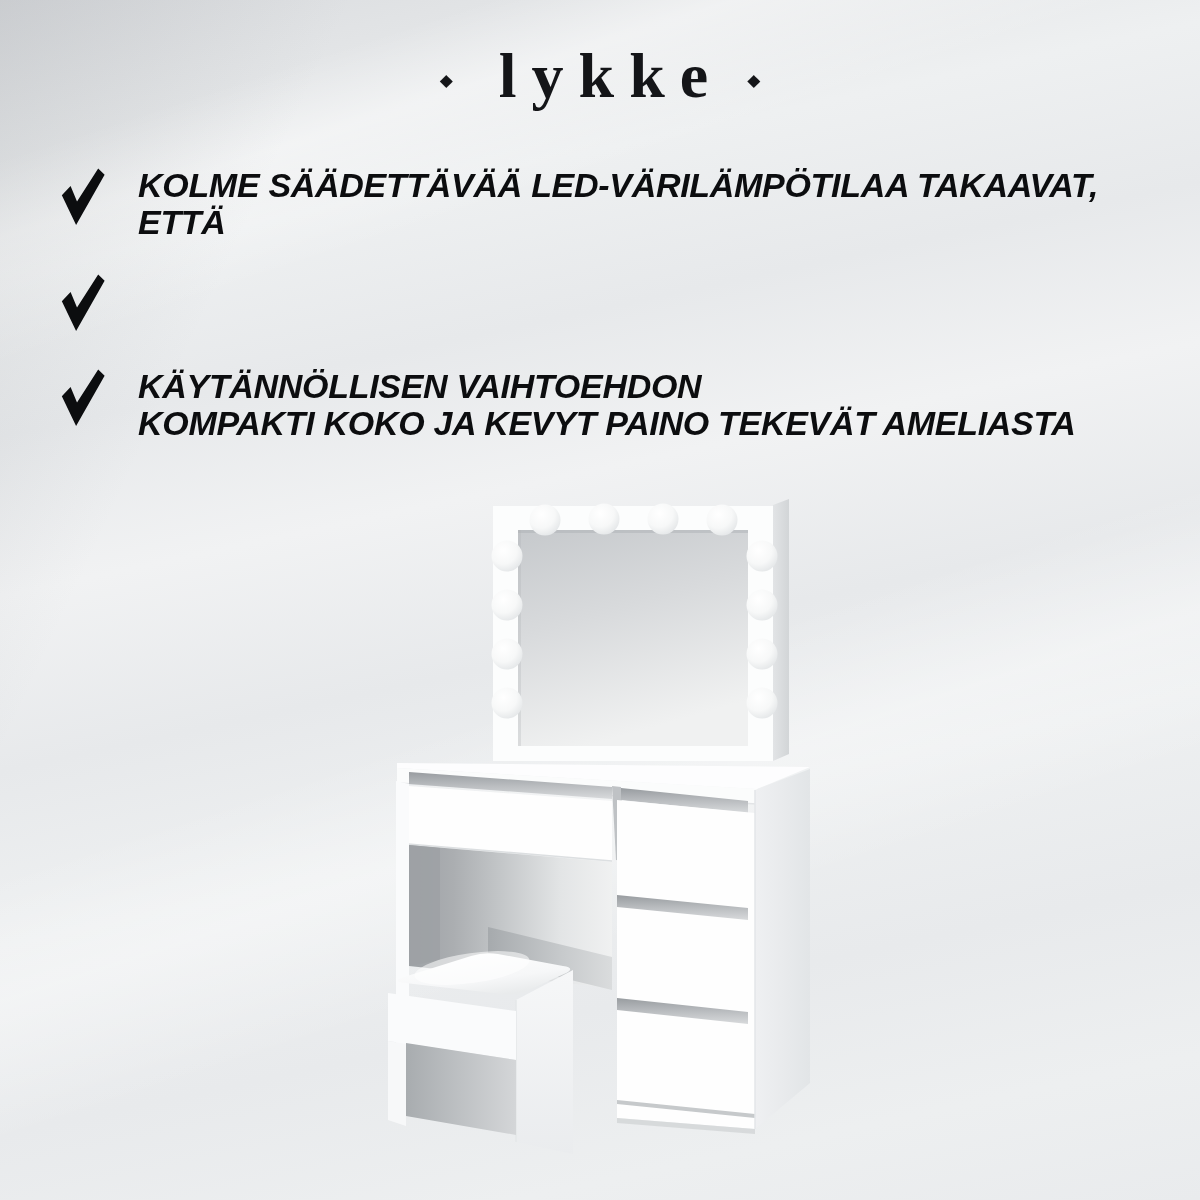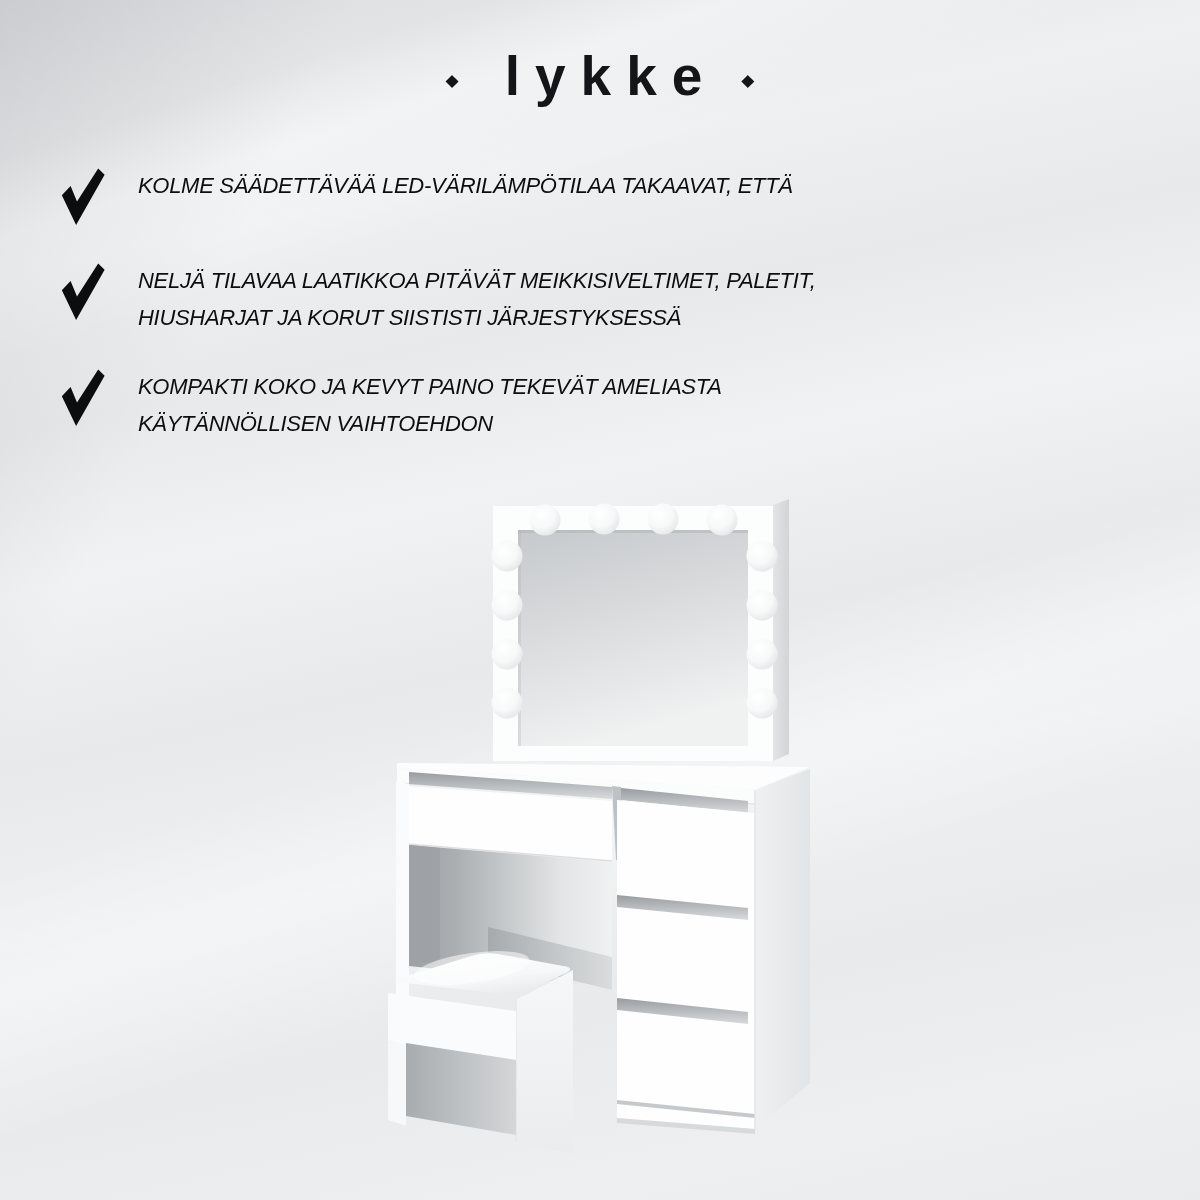--- a/index.html
+++ b/index.html
@@ -10,30 +10,30 @@
       #d9dbde 0%, #e1e3e5 7%, #eef0f1 19%, #e7e9eb 30%, #f1f2f3 41%,
       #e7e9eb 53%, #eef0f1 65%, #e8eaec 78%, #edeff0 90%, #e9ebed 100%);}
   .sheen{position:absolute;inset:0;pointer-events:none;
     background:
       linear-gradient(115deg, rgba(150,154,158,.22) 0%, rgba(150,154,158,0) 20%),
       linear-gradient(162deg, rgba(255,255,255,0) 10%, rgba(255,255,255,.45) 15%,
         rgba(255,255,255,0) 23%, rgba(255,255,255,0) 55%,
         rgba(255,255,255,.35) 63%, rgba(255,255,255,0) 72%);}
   .logo{position:absolute;top:26px;left:0;right:0;height:100px;
     display:flex;justify-content:center;align-items:center;gap:24px;}
-  .logo-text{font-family:Liberation Sans, sans-serif;font-weight:700;
-    font-size:55px;letter-spacing:15px;color:#141518;line-height:1;
+  .logo-text{font-family:Liberation Serif, serif;font-weight:700;
+    font-size:64px;letter-spacing:15px;color:#141518;line-height:1;
     text-indent:4px;margin-left:18px;}
   .logo-orn{font-family:"DejaVu Sans",sans-serif;font-size:17px;color:#141518;
     transform:translateY(4px);}
   .checklist{position:absolute;left:60px;top:167px;width:1090px;}
   .check-item{display:flex;align-items:flex-start;margin-bottom:32px;}
   .check-icon{flex:0 0 46px;width:46px;height:62px;margin-right:32px;
     margin-top:1px;color:#0c0d0f;}
-  .check-text{font-style:italic;font-weight:400;font-size:22px;
+  .check-text{font-style:italic;font-weight:700;font-size:34px;
     line-height:37px;letter-spacing:-0.3px;color:#0c0d0f;
     text-transform:uppercase;}
   .furniture{position:absolute;left:320px;top:470px;width:560px;height:710px;}
 </style>
 </head>
 <body>
 
 <div class="page">
   <div class="sheen"></div>
 
@@ -51,33 +51,29 @@
       </svg>
       <div class="check-text">
         <div>KOLME SÄÄDETTÄVÄÄ LED-VÄRILÄMPÖTILAA TAKAAVAT, ETTÄ</div>
       </div>
     </div>
 
     <div class="check-item">
       <svg class="check-icon" viewBox="0 0 100 100" preserveAspectRatio="none">
         <path d="M4,44 L23,29 L37,54 L83,1 L97,11 L35,92 Z" fill="currentColor"></path>
       </svg>
-      <div class="check-text">
-        <div>NELJÄ TILAVAA LAATIKKOA PITÄVÄT MEIKKISIVELTIMET, PALETIT,</div>
-        <div>HIUSHARJAT JA KORUT SIISTISTI JÄRJESTYKSESSÄ</div>
-      </div>
     </div>
 
     <div class="check-item">
       <svg class="check-icon" viewBox="0 0 100 100" preserveAspectRatio="none">
         <path d="M4,44 L23,29 L37,54 L83,1 L97,11 L35,92 Z" fill="currentColor"></path>
       </svg>
       <div class="check-text">
+        <div>KÄYTÄNNÖLLISEN VAIHTOEHDON</div>
         <div>KOMPAKTI KOKO JA KEVYT PAINO TEKEVÄT AMELIASTA</div>
-        <div>KÄYTÄNNÖLLISEN VAIHTOEHDON</div>
       </div>
     </div>
 
   </div>
 
   <svg class="furniture" viewBox="320 470 560 710">
     <defs>
       <linearGradient id="glass" x1="0" y1="0" x2="0.3" y2="1">
         <stop offset="0" stop-color="#c6c9cc"></stop>
         <stop offset="0.45" stop-color="#d8dadc"></stop>

